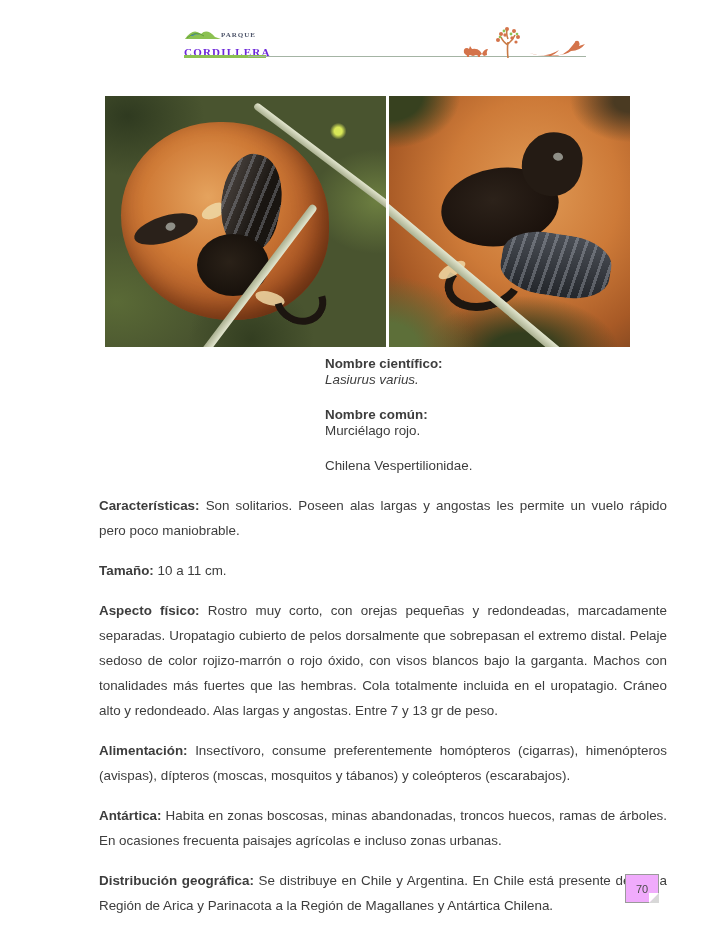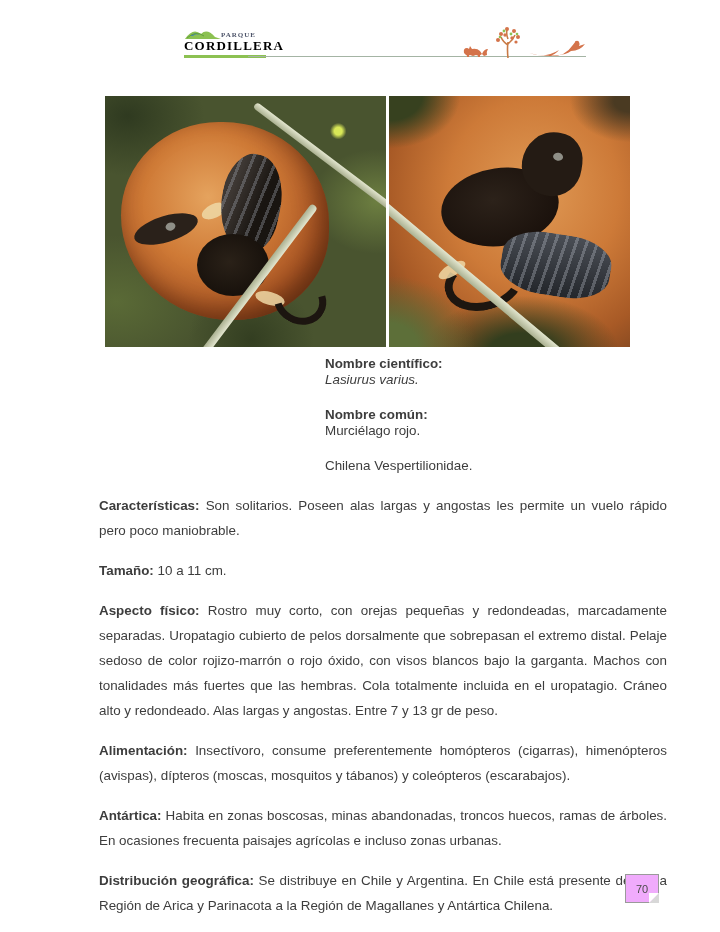--- a/index.html
+++ b/index.html
@@ -5,22 +5,22 @@
   html,body{margin:0;padding:0;background:#e8e8e8;}
   .page{
     position:relative;width:720px;height:932px;margin:0 auto;background:#ffffff;
     font-family:"Liberation Sans","DejaVu Sans",sans-serif;color:#3d3d3d;overflow:hidden;
   }
   
   .hdr{position:absolute;left:0;top:0;width:720px;height:66px;}
   .logo-mountain{position:absolute;left:184px;top:26px;}
   .logo-parque{position:absolute;left:221px;top:31px;font-size:7px;letter-spacing:1px;
     color:#4f566b;font-weight:bold;font-family:"Liberation Serif",serif;}
-  .logo-cordillera{position:absolute;left:184px;top:38px;font-size:13px;letter-spacing:1.2px;
-    color:#000000;font-weight:bold;font-family:"Liberation Serif",serif;}
+  .logo-cordillera{position:absolute;left:184px;top:46px;font-size:11px;letter-spacing:1.2px;
+    color:#6d28d9;font-weight:bold;font-family:"Liberation Serif",serif;}
   .logo-underline{position:absolute;left:184px;top:55px;width:82px;height:3px;background:#8cc152;}
   .hdr-rule{position:absolute;left:248px;top:56px;width:338px;height:1px;background:#a4b4a4;}
   .hdr-fox{position:absolute;left:462px;top:41px;}
   .hdr-tree{position:absolute;left:492px;top:25px;}
   .hdr-bird{position:absolute;left:527px;top:33px;}
   
   .title{position:absolute;left:98px;top:71px;margin:0;font-size:19px;font-weight:bold;
     color:#29abe2;letter-spacing:.2px;}
   
   .photos{position:absolute;left:105px;top:96px;width:525px;height:251px;display:flex;gap:3px;}

